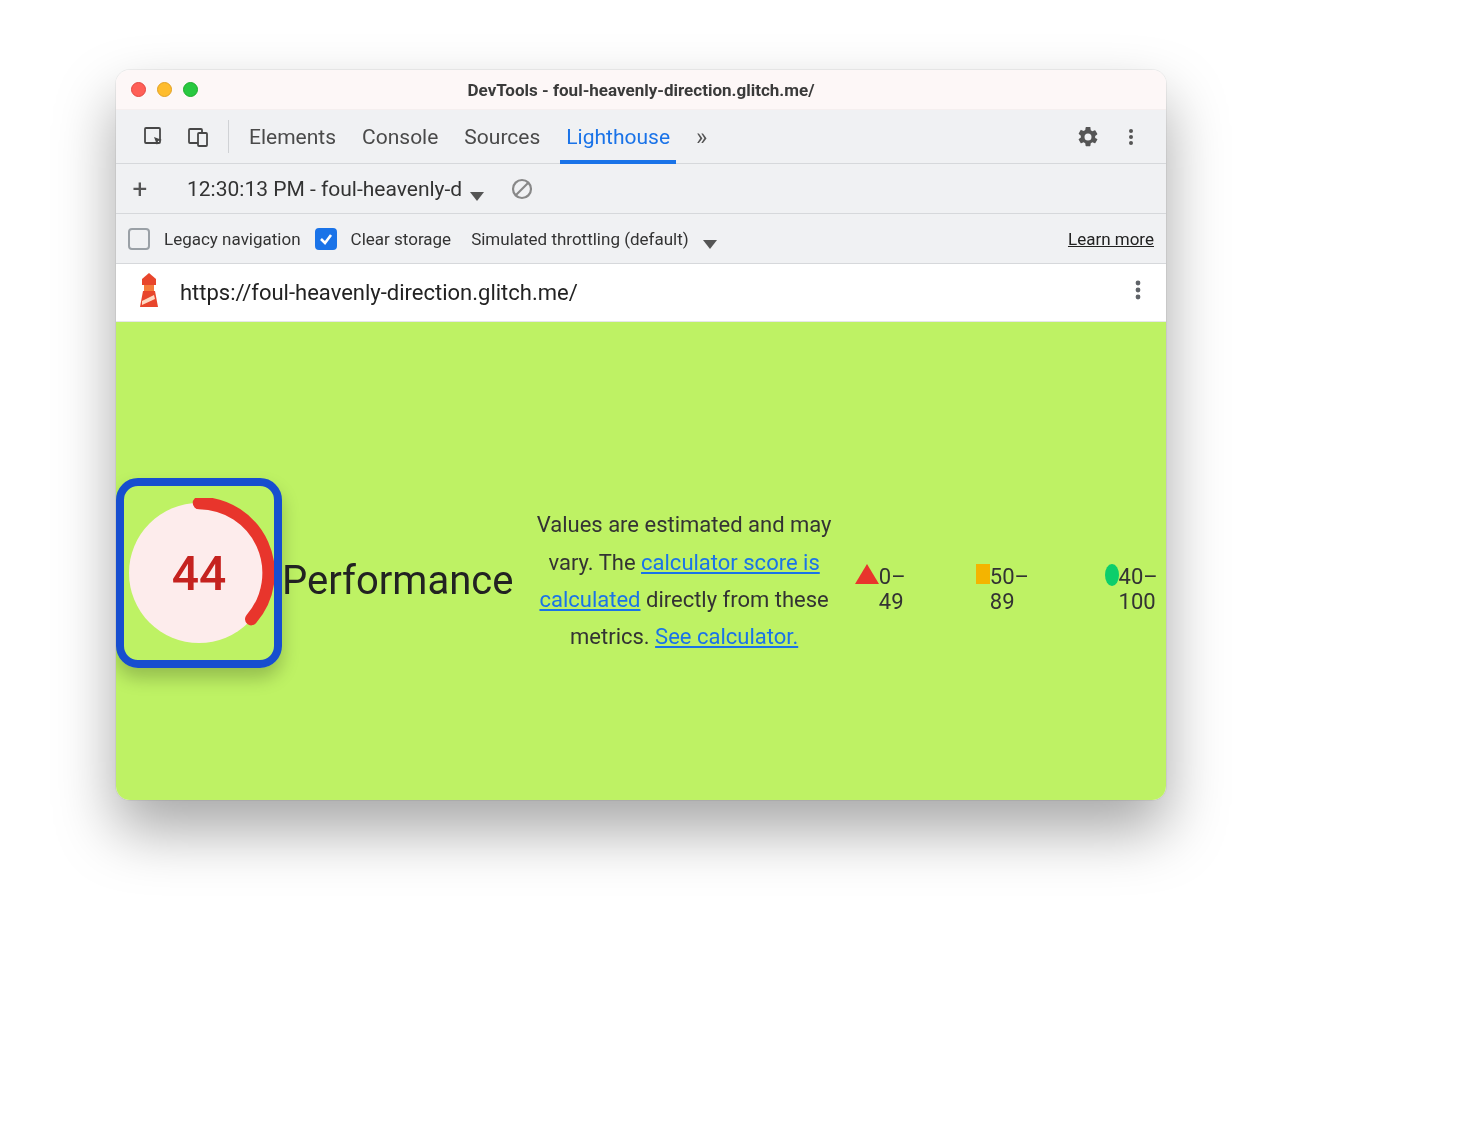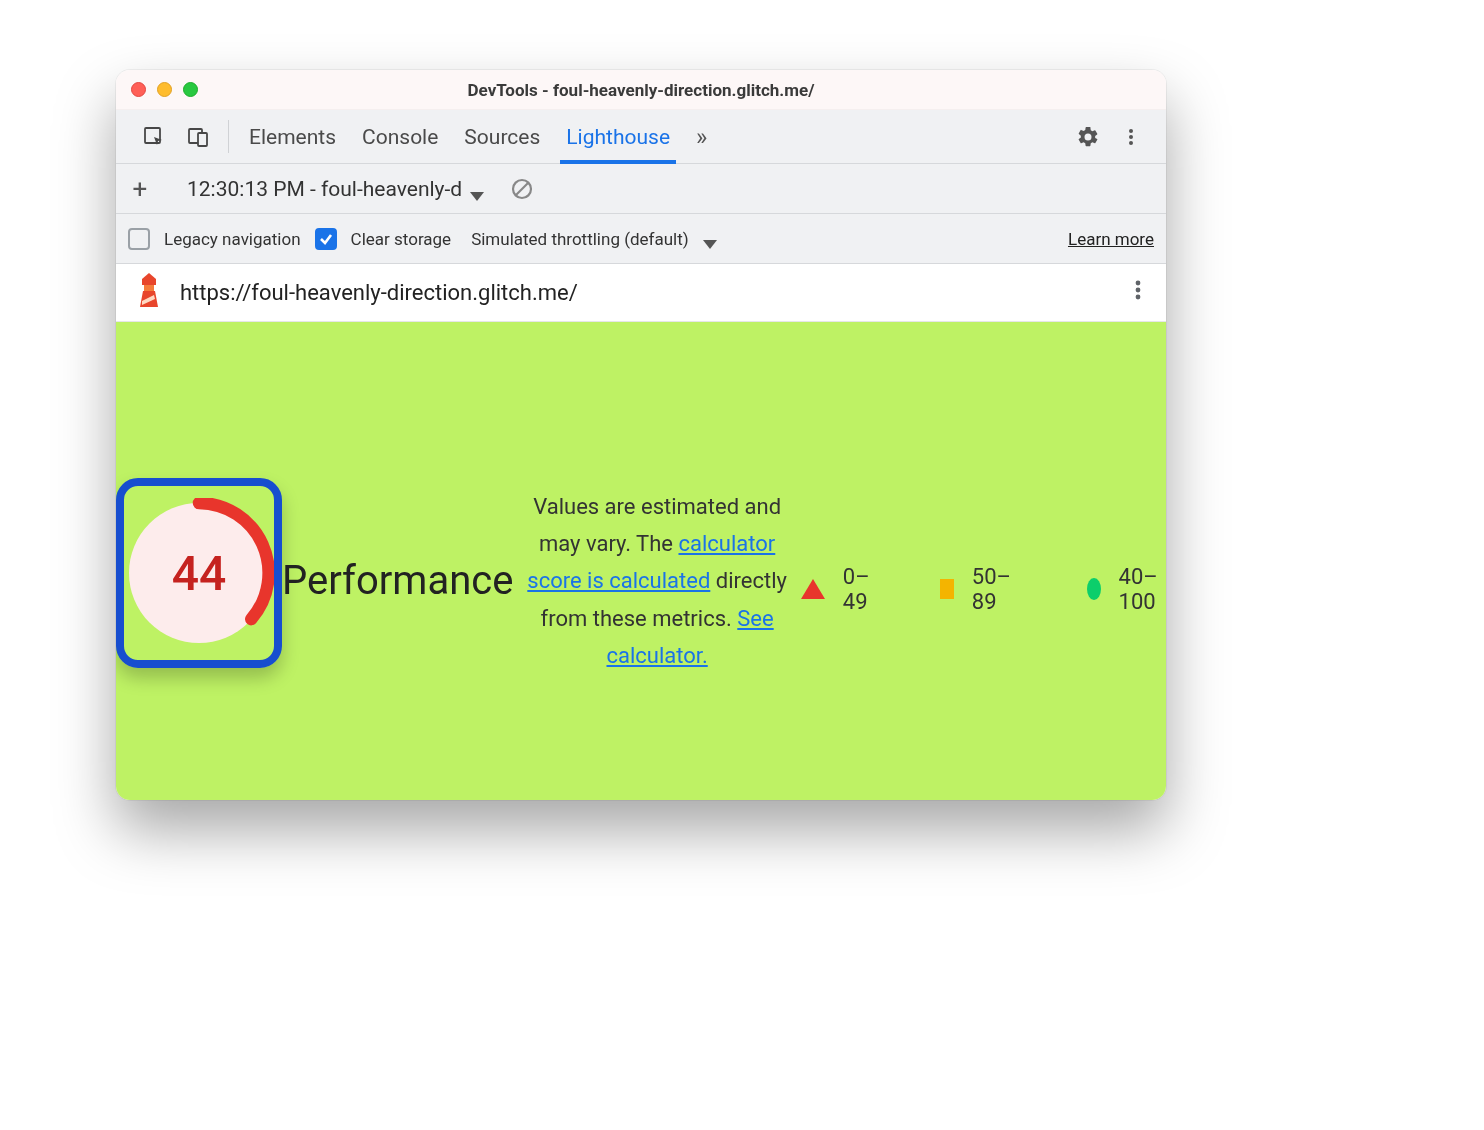--- a/index.html
+++ b/index.html
@@ -130,21 +130,21 @@
   }
   .desc{
     font-size:22px; color:#333; margin-top:20px; text-align:center;
     line-height:1.7; max-width:820px;
   }
   .desc a{ color:#1a73e8; text-decoration:underline;}
   .legend{
     display:flex; gap:70px; margin-top:36px; font-size:22px; color:#333;
     align-items:center;
   }
-  .legend .item{ display:flex; align-items:center; gap:18px;}
+  .legend .item{ display:flex; }
   .tri{
     width:0;height:0;border-left:12px solid transparent;border-right:12px solid transparent;
     border-bottom:20px solid #e8352c;
   }
   .sq{ width:20px;height:20px;background:#f4b400;}
   .ci{ width:22px;height:22px;border-radius:50%;background:#0cce6b;}
 </style>
 </head>
 <body>
 

